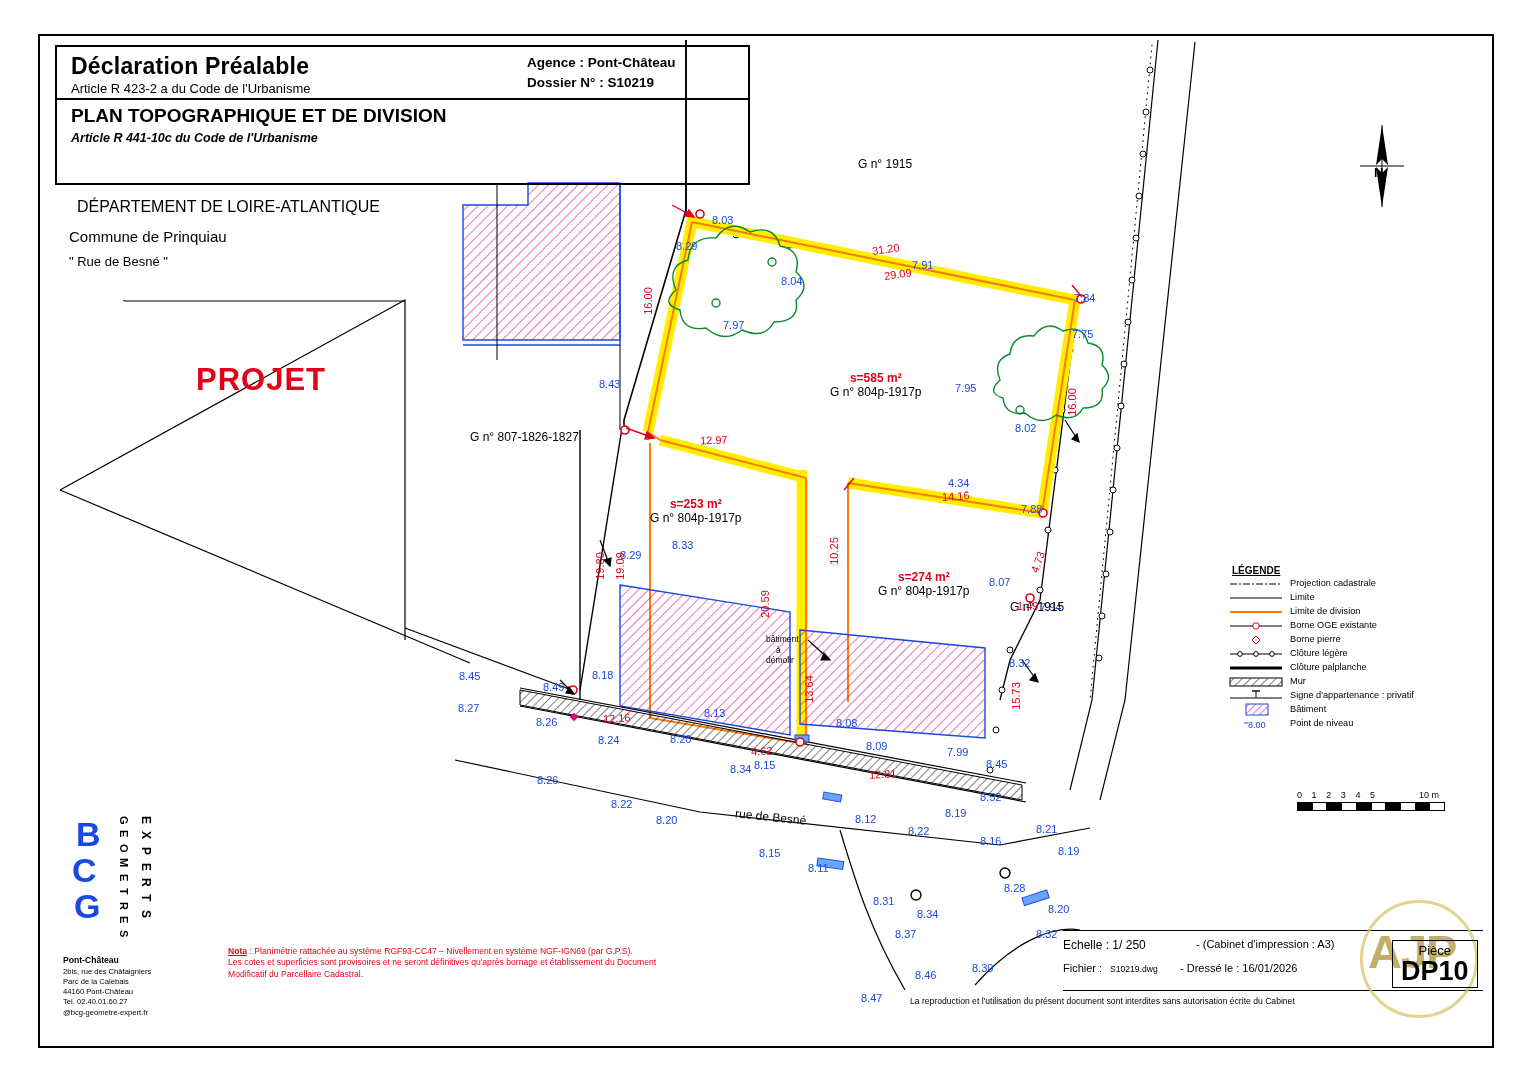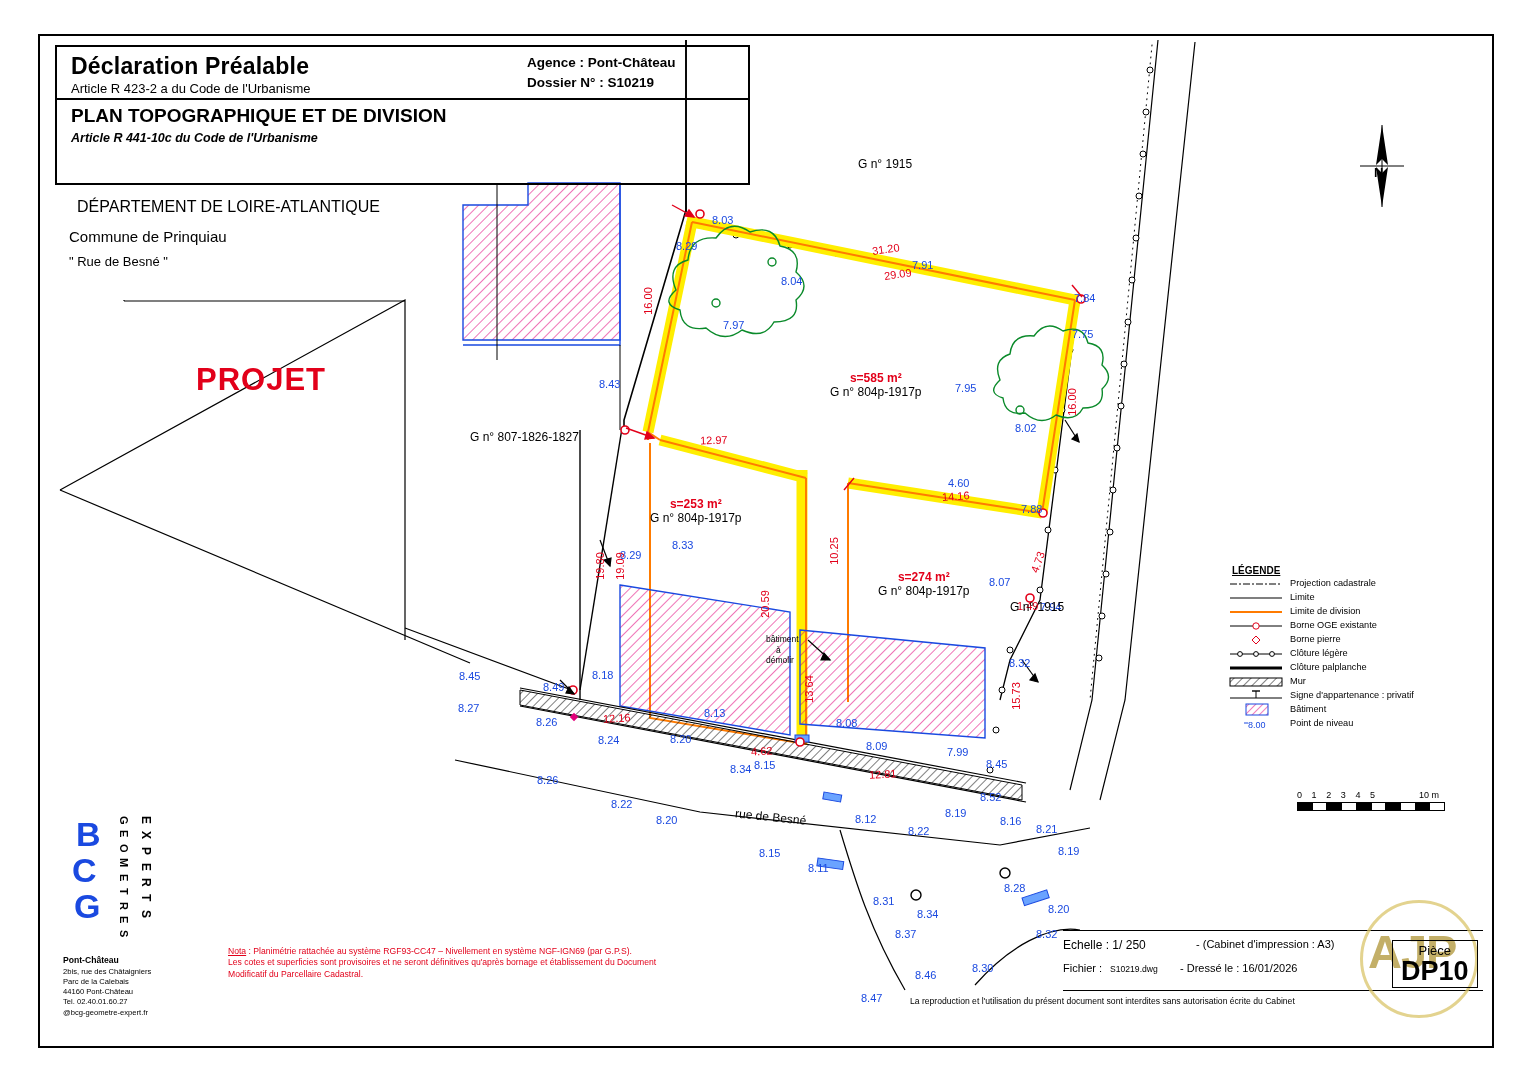--- a/index.html
+++ b/index.html
@@ -39,21 +39,21 @@
   .brline{position:absolute;left:1063px;width:420px;border-top:1.4px solid #000;}
   .stamp{position:absolute;left:1360px;top:900px;width:130px;height:130px;}
   .stamp .ring{position:absolute;left:0;top:0;width:112px;height:112px;border:3px solid #d9c46a;border-radius:50%;opacity:.75;}
   .stamp .ajp{position:absolute;left:8px;top:24px;font-size:47px;font-weight:bold;color:#b9a24e;opacity:.85;letter-spacing:-1px;}
   .piece{position:absolute;left:1392px;top:940px;border:1.6px solid #000;background:rgba(255,255,255,.0);padding:2px 8px;}
   .piece .p1{font-size:13px;text-align:center;}
   .piece .p2{font-size:27px;font-weight:bold;line-height:1;text-align:center;}
 
   
   .nota{position:absolute;left:228px;top:946px;font-size:8.6px;color:#e2001a;line-height:1.32;}
-  .nota b{font-weight:normal;text-decoration:underline;text-align:right;}
+  .nota b{font-weight:bold;text-decoration:underline;text-align:right;}
   .repro{position:absolute;left:910px;top:996px;font-size:8.6px;color:#000;}
 
   
   .bcg{position:absolute;left:68px;top:800px;width:150px;height:150px;}
   .bcgtxt{position:absolute;left:63px;top:955px;font-size:7.6px;line-height:1.35;color:#000;}
   .bcgtxt b{font-size:8.6px;}
 
   
   .north{position:absolute;left:1352px;top:125px;width:60px;height:78px;}
 
@@ -257,21 +257,21 @@
       <div class="abs lvl" style="left: 712px; top: 214px;">8.03</div>
       <div class="abs lvl" style="left: 676px; top: 240px;">8.29</div>
       <div class="abs lvl" style="left: 912px; top: 259px;">7.91</div>
       <div class="abs lvl" style="left: 781px; top: 275px;">8.04</div>
       <div class="abs lvl" style="left: 1074px; top: 292px;">7.84</div>
       <div class="abs lvl" style="left: 723px; top: 319px;">7.97</div>
       <div class="abs lvl" style="left: 1072px; top: 328px;">7.75</div>
       <div class="abs lvl" style="left: 599px; top: 378px;">8.43</div>
       <div class="abs lvl" style="left: 955px; top: 382px;">7.95</div>
       <div class="abs lvl" style="left: 1015px; top: 422px;">8.02</div>
-      <div class="abs lvl" style="left: 948px; top: 477px;">4.60</div>
+      <div class="abs lvl" style="left: 948px; top: 477px;">4.34</div>
       <div class="abs lvl" style="left: 1021px; top: 503px;">7.88</div>
       <div class="abs lvl" style="left: 620px; top: 549px;">8.29</div>
       <div class="abs lvl" style="left: 672px; top: 539px;">8.33</div>
       <div class="abs lvl" style="left: 989px; top: 576px;">8.07</div>
       <div class="abs lvl" style="left: 1040px; top: 601px;">7.94</div>
       <div class="abs lvl" style="left: 592px; top: 669px;">8.18</div>
       <div class="abs lvl" style="left: 1009px; top: 657px;">8.32</div>
       <div class="abs lvl" style="left: 459px; top: 670px;">8.45</div>
       <div class="abs lvl" style="left: 543px; top: 681px;">8.49</div>
       <div class="abs lvl" style="left: 458px; top: 702px;">8.27</div>
@@ -286,21 +286,21 @@
       <div class="abs lvl" style="left: 754px; top: 759px;">8.15</div>
       <div class="abs lvl" style="left: 730px; top: 763px;">8.34</div>
       <div class="abs lvl" style="left: 537px; top: 774px;">8.26</div>
       <div class="abs lvl" style="left: 980px; top: 791px;">8.52</div>
       <div class="abs lvl" style="left: 611px; top: 798px;">8.22</div>
       <div class="abs lvl" style="left: 656px; top: 814px;">8.20</div>
       <div class="abs lvl" style="left: 945px; top: 807px;">8.19</div>
       <div class="abs lvl" style="left: 855px; top: 813px;">8.12</div>
       <div class="abs lvl" style="left: 908px; top: 825px;">8.22</div>
       <div class="abs lvl" style="left: 1036px; top: 823px;">8.21</div>
-      <div class="abs lvl" style="left: 980px; top: 815px; margin-left: 20px;">8.16</div>
+      <div class="abs lvl" style="left: 980px; top: 835px;">8.16</div>
       <div class="abs lvl" style="left: 1058px; top: 845px;">8.19</div>
       <div class="abs lvl" style="left: 759px; top: 847px;">8.15</div>
       <div class="abs lvl" style="left: 808px; top: 862px;">8.11</div>
       <div class="abs lvl" style="left: 1004px; top: 882px;">8.28</div>
       <div class="abs lvl" style="left: 873px; top: 895px;">8.31</div>
       <div class="abs lvl" style="left: 917px; top: 908px;">8.34</div>
       <div class="abs lvl" style="left: 1048px; top: 903px;">8.20</div>
       <div class="abs lvl" style="left: 895px; top: 928px;">8.37</div>
       <div class="abs lvl" style="left: 1036px; top: 928px;">8.32</div>
       <div class="abs lvl" style="left: 915px; top: 969px;">8.46</div>

